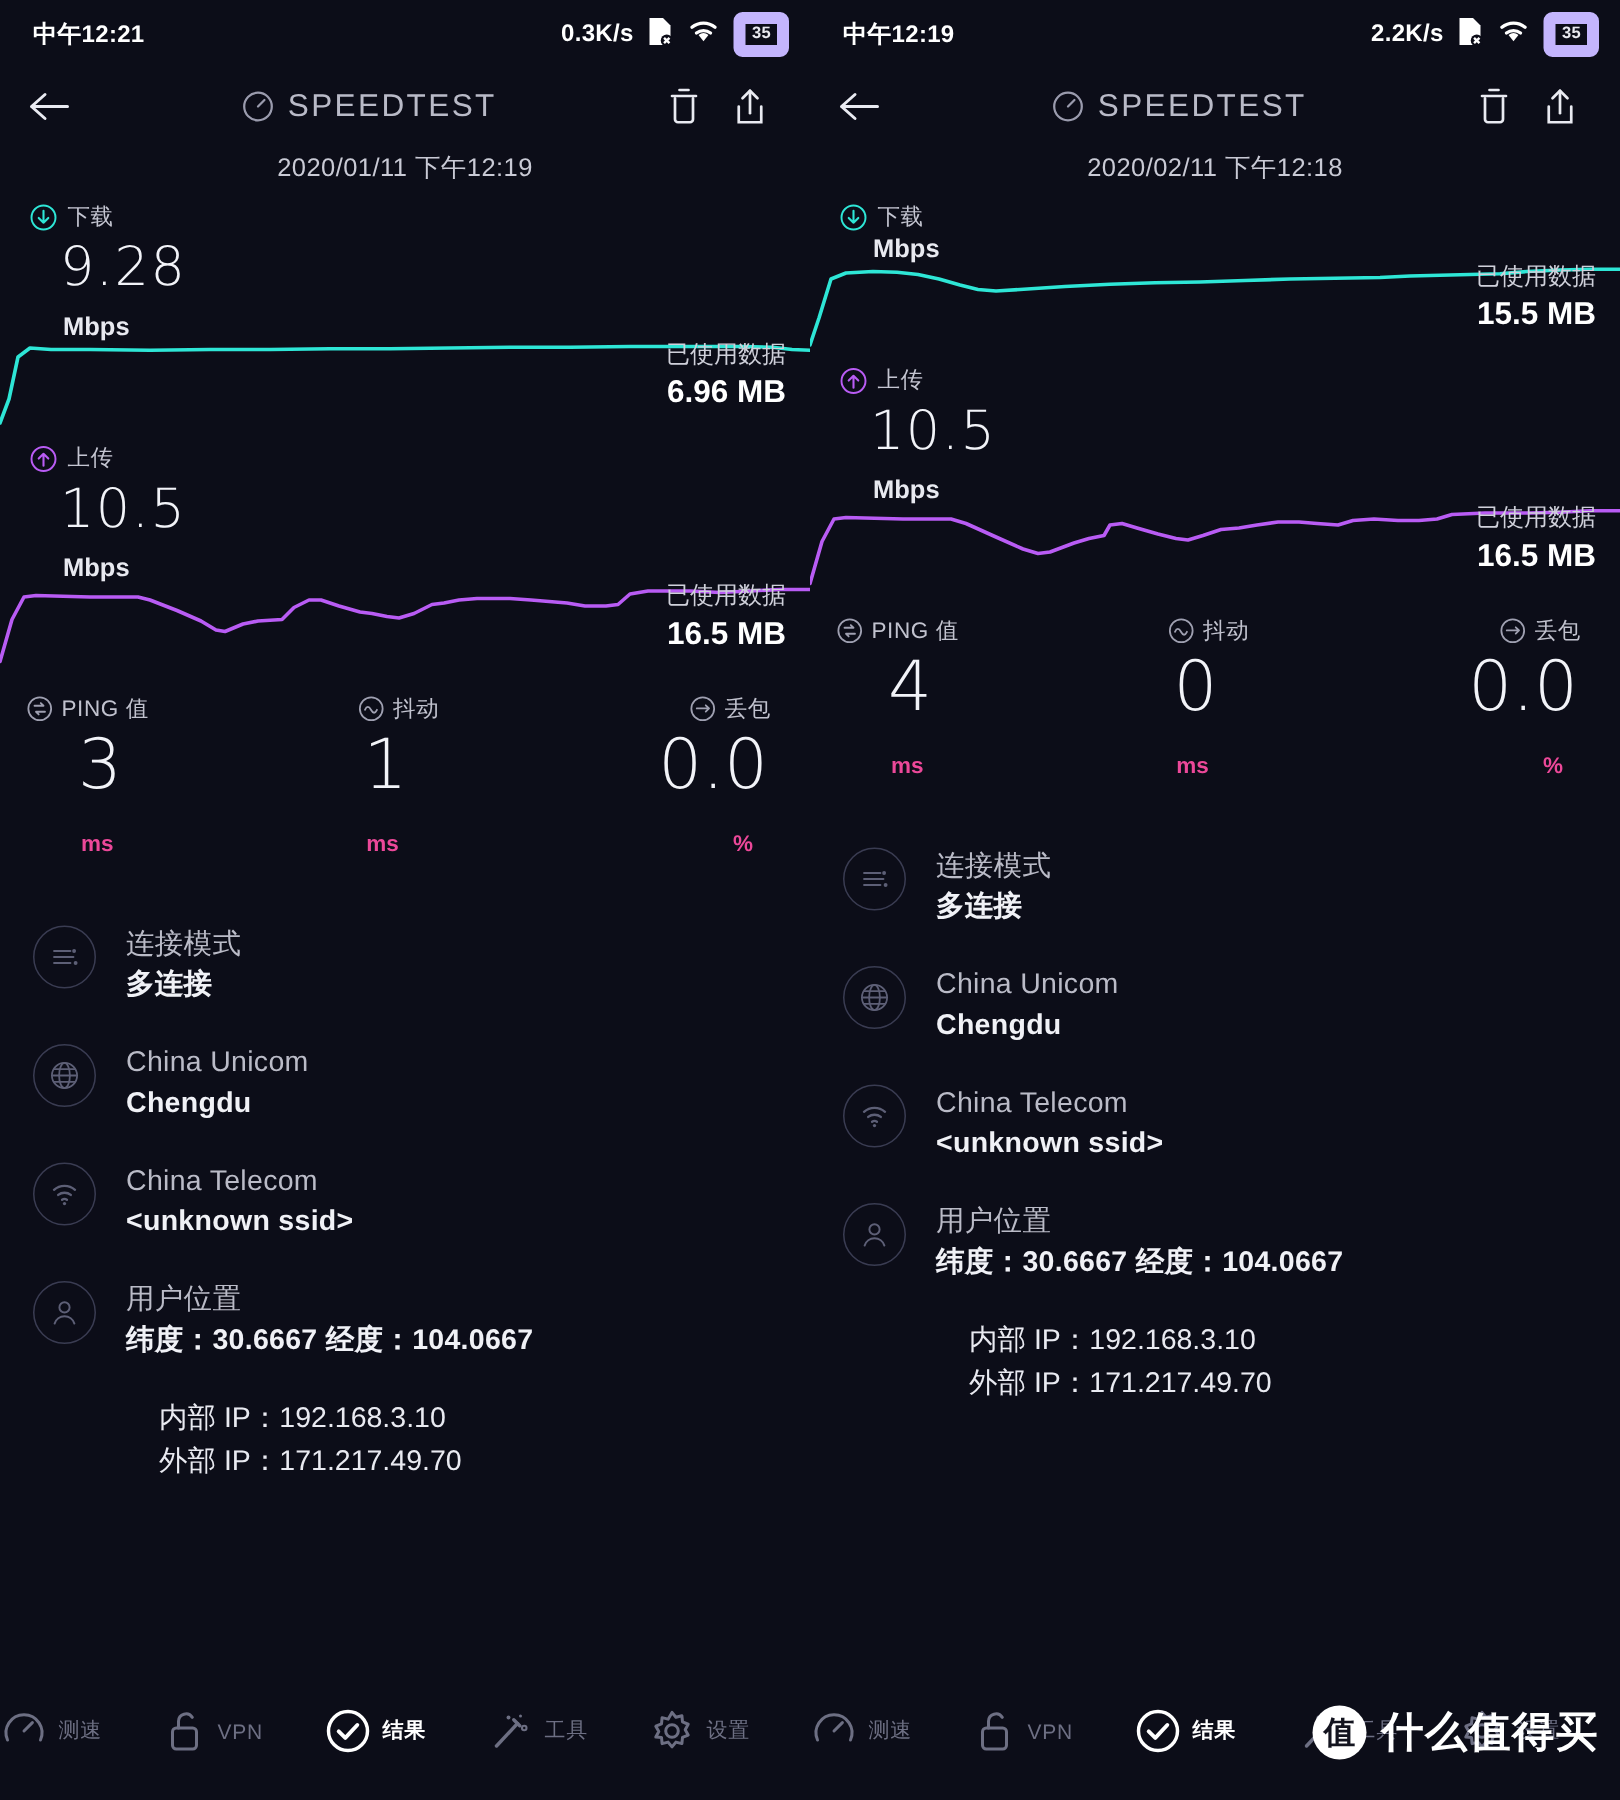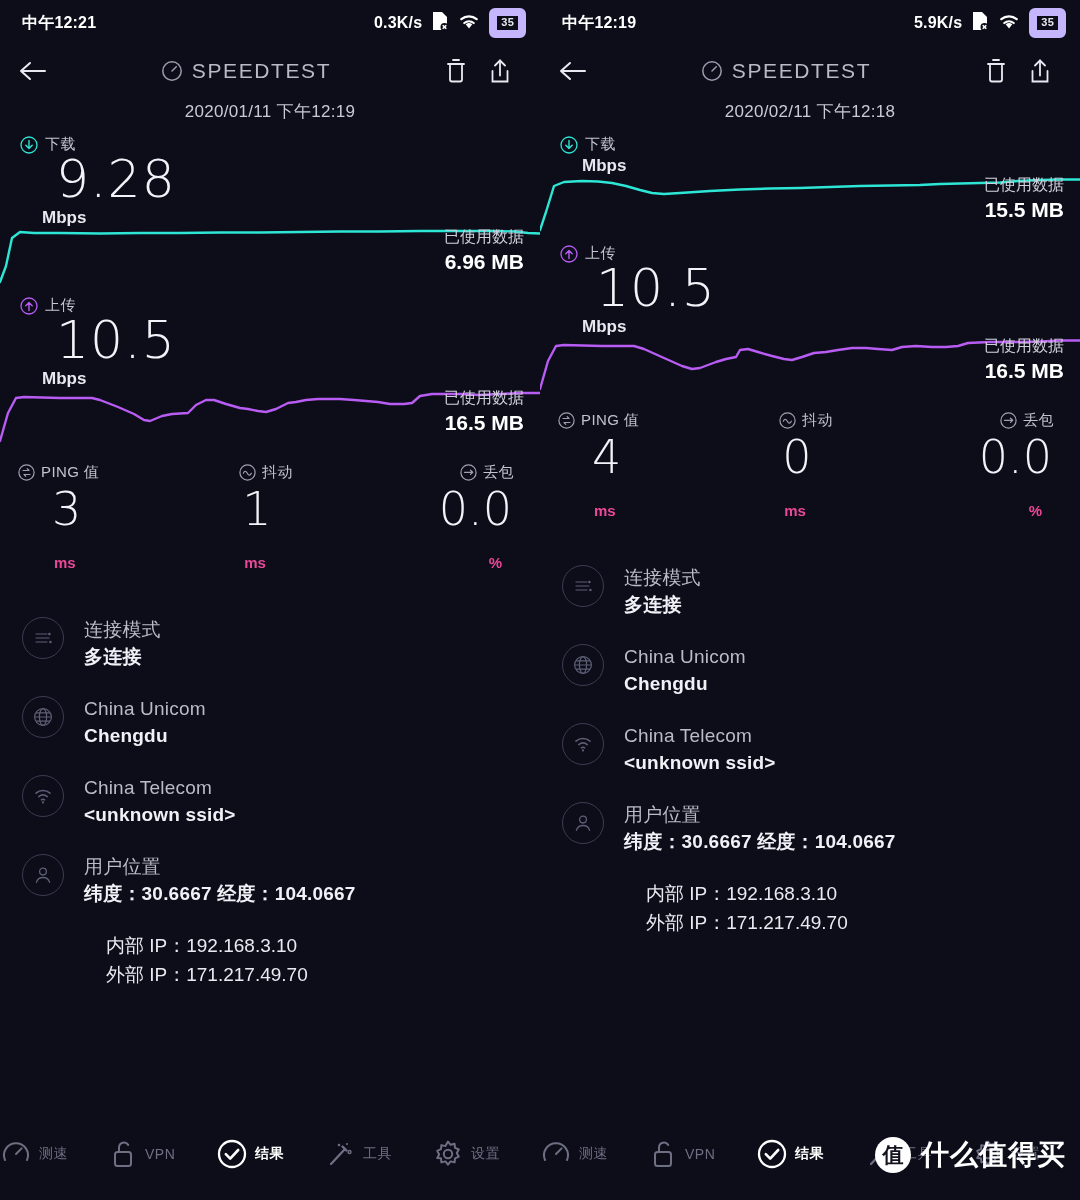--- a/index.html
+++ b/index.html
@@ -38,22 +38,22 @@
   .datestamp {
     text-align:center; color:#c9cad5; font-size:17px;
     margin-top:4px; letter-spacing:.3px;
   }
 
   
   .block { position:relative; margin-top:12px; }
   .blk-head { display:flex; align-items:center; gap:7px; padding-left:20px; }
   .blk-label { font-size:15px; color:#c4c5d1; letter-spacing:.4px; }
   .blk-val {
-    font-size:52px; line-height:54px; color:#f2f3f8; font-weight:200;
-    padding-left:56px; letter-spacing:1px; margin-top:-2px;
+    font-size:36px; line-height:54px; color:#f2f3f8; font-weight:200;
+    padding-left:40px; letter-spacing:1px; margin-top:-2px;
     font-family:"DejaVu Sans",sans-serif;
   }
   .blk-unit { font-size:17px; color:#e8e9f0; font-weight:bold; padding-left:42px; margin-top:2px; }
   .used {
     position:absolute; right:16px; bottom:8px; text-align:right; line-height:1.35;
   }
   .used-lbl { font-size:16px; color:#cfd0da; }
   .used-val { font-size:21px; color:#ffffff; font-weight:bold; }
   .graph { width:100%; height:62px; display:block; margin-top:-6px; }
 
@@ -347,21 +347,21 @@
         <span class="nav-lbl">设置</span>
       </div>
     </div>
   </div>
 
   <div class="panel">
 
     <div class="statusbar">
       <span class="sb-time">中午12:19</span>
       <div class="sb-right">
-        <span class="sb-speed">5.9K/s</span>
+        <span class="sb-speed">2.2K/s</span>
         <span>
           <svg width="18" height="20" viewBox="0 0 18 20">
               <path d="M2 1h9l5 5v13H2z" fill="#fff"></path>
               <circle cx="13.5" cy="16" r="4" fill="#0c0d18"></circle>
               <path d="M11.7 14.2l3.6 3.6M15.3 14.2l-3.6 3.6" stroke="#fff" stroke-width="1.6"></path>
             </svg>
         </span>
         <span>
           <svg width="22" height="17" viewBox="0 0 22 17">
               <path d="M11 15.5l3.3-4.2a5.3 5.3 0 0 0-6.6 0z" fill="#fff"></path>

